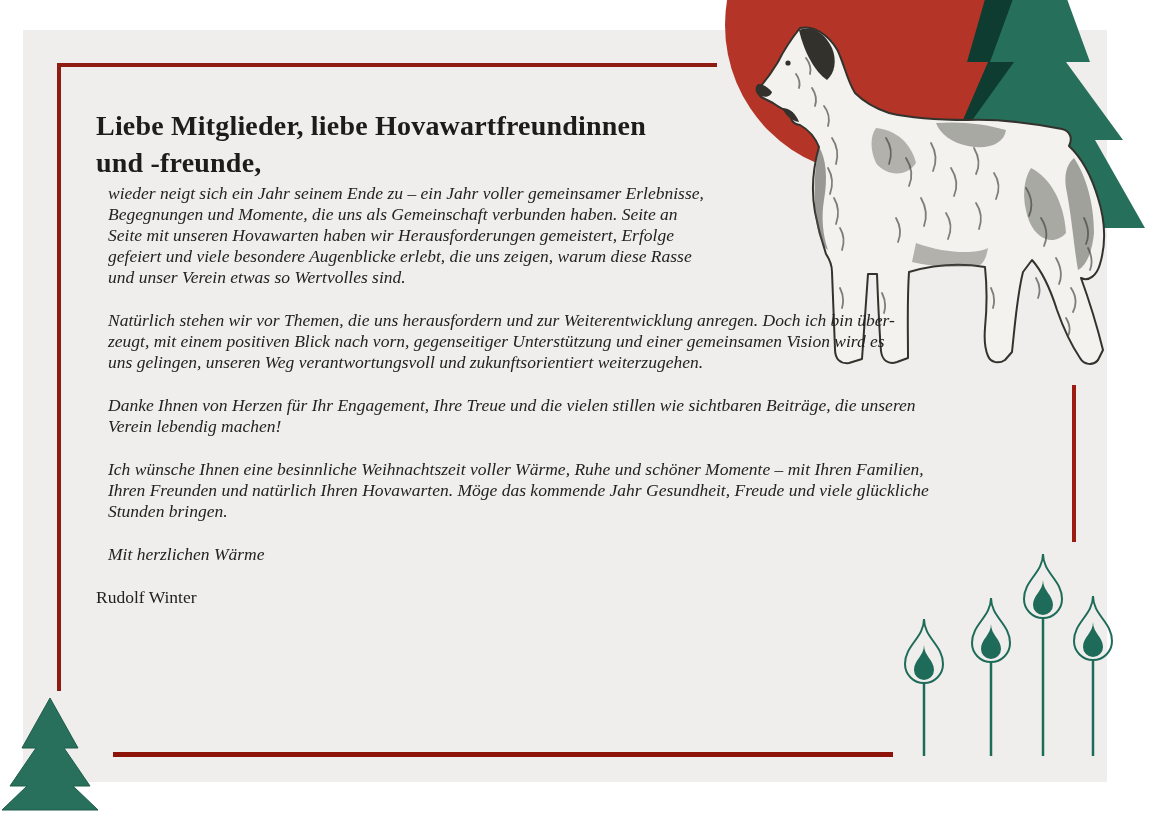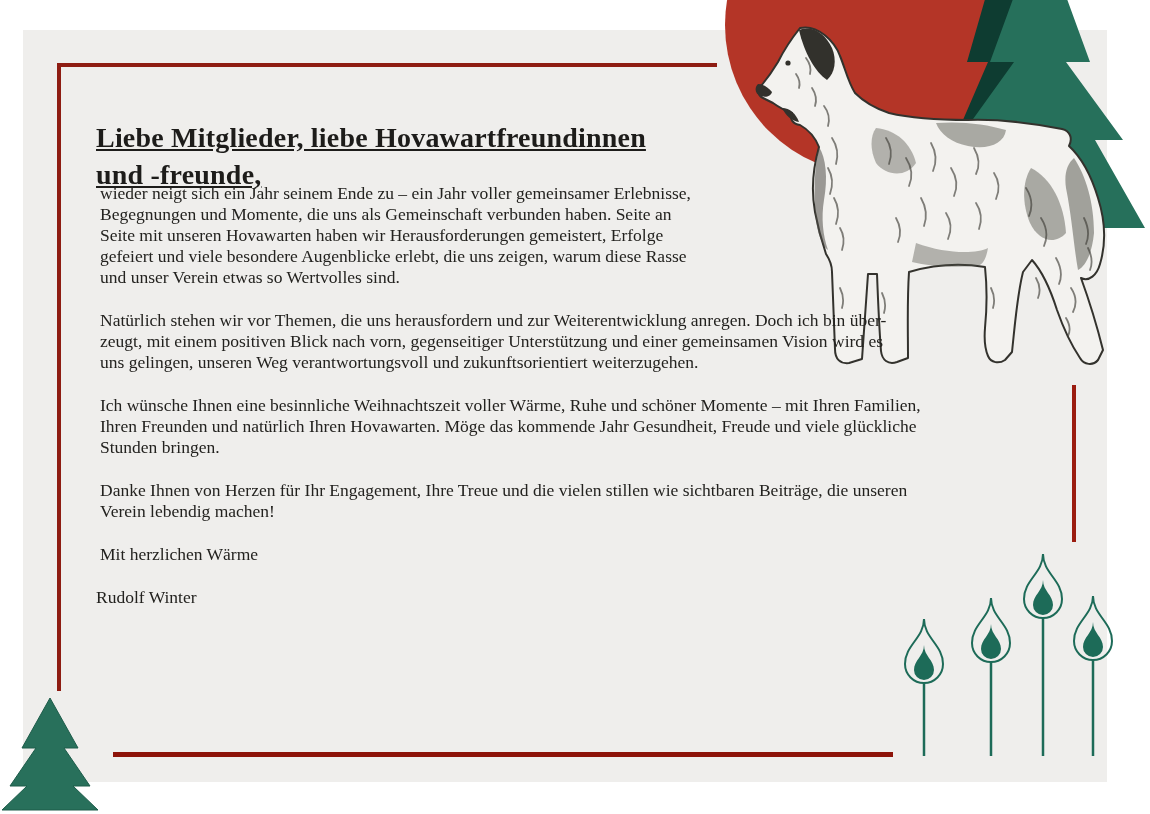--- a/index.html
+++ b/index.html
@@ -22,29 +22,29 @@
     position:absolute; left:725px; top:-125px; width:300px; height:300px;
     border-radius:50%; background:#b43527;
   }
   
   .trees-tr  { position:absolute; left:930px; top:0;     width:220px; height:262px; }
   .dog       { position:absolute; left:736px; top:18px;  width:378px; height:352px; }
   .candles   { position:absolute; left:895px; top:540px; width:230px; height:220px; }
   .tree-bl   { position:absolute; left:0;     top:695px; width:105px; height:119px; }
   
   .heading {
-    position:absolute; left:96px; top:100px; width:720px;
+    position:absolute; left:96px; top:88px; width:720px;
     font-size:28px; font-weight:bold; line-height:37px; color:#1d1c1a;
-    white-space:pre-line; letter-spacing:0.2px;text-decoration:underline;
+    white-space:pre-line; letter-spacing:0.2px;
   }
   .bodytext {
     position:absolute; left:96px; top:183px; width:930px;
     font-size:17.5px; line-height:21px; color:#23221f;
   }
-  .bodytext p { margin:0 0 22px 4px; white-space:pre-line; }
+  .bodytext p { margin:0 0 22px 12px; white-space:pre-line;font-style:italic; }
   .sig-name, .sig-title { white-space:pre-line; }
   
   .dog-body { fill:#f3f2ef; stroke:#33322d; stroke-width:2; stroke-linejoin:round; }
   .dog-dark { fill:#32312c; }
   .shade    { fill:#504f48; }
   .fur      { stroke:#3f3e38; stroke-width:1.8; fill:none; opacity:.65; stroke-linecap:round; }
 </style>
 </head>
 <body>
 
@@ -128,20 +128,20 @@
 
 <div class="bodytext">
   <p>wieder neigt sich ein Jahr seinem Ende zu – ein Jahr voller gemeinsamer Erlebnisse,
 Begegnungen und Momente, die uns als Gemeinschaft verbunden haben. Seite an
 Seite mit unseren Hovawarten haben wir Herausforderungen gemeistert, Erfolge
 gefeiert und viele besondere Augenblicke erlebt, die uns zeigen, warum diese Rasse
 und unser Verein etwas so Wertvolles sind.</p>
   <p>Natürlich stehen wir vor Themen, die uns herausfordern und zur Weiterentwicklung anregen. Doch ich bin über-
 zeugt, mit einem positiven Blick nach vorn, gegenseitiger Unterstützung und einer gemeinsamen Vision wird es
 uns gelingen, unseren Weg verantwortungsvoll und zukunftsorientiert weiterzugehen.</p>
+  <p>Danke Ihnen von Herzen für Ihr Engagement, Ihre Treue und die vielen stillen wie sichtbaren Beiträge, die unseren
+Verein lebendig machen!</p>
   <p>Ich wünsche Ihnen eine besinnliche Weihnachtszeit voller Wärme, Ruhe und schöner Momente – mit Ihren Familien,
 Ihren Freunden und natürlich Ihren Hovawarten. Möge das kommende Jahr Gesundheit, Freude und viele glückliche
 Stunden bringen.</p>
-  <p>Danke Ihnen von Herzen für Ihr Engagement, Ihre Treue und die vielen stillen wie sichtbaren Beiträge, die unseren
-Verein lebendig machen!</p>
   <p>Mit herzlichen Wärme</p>
   <div class="sig-name">Rudolf Winter</div>
 </div>
 
 </body></html>

